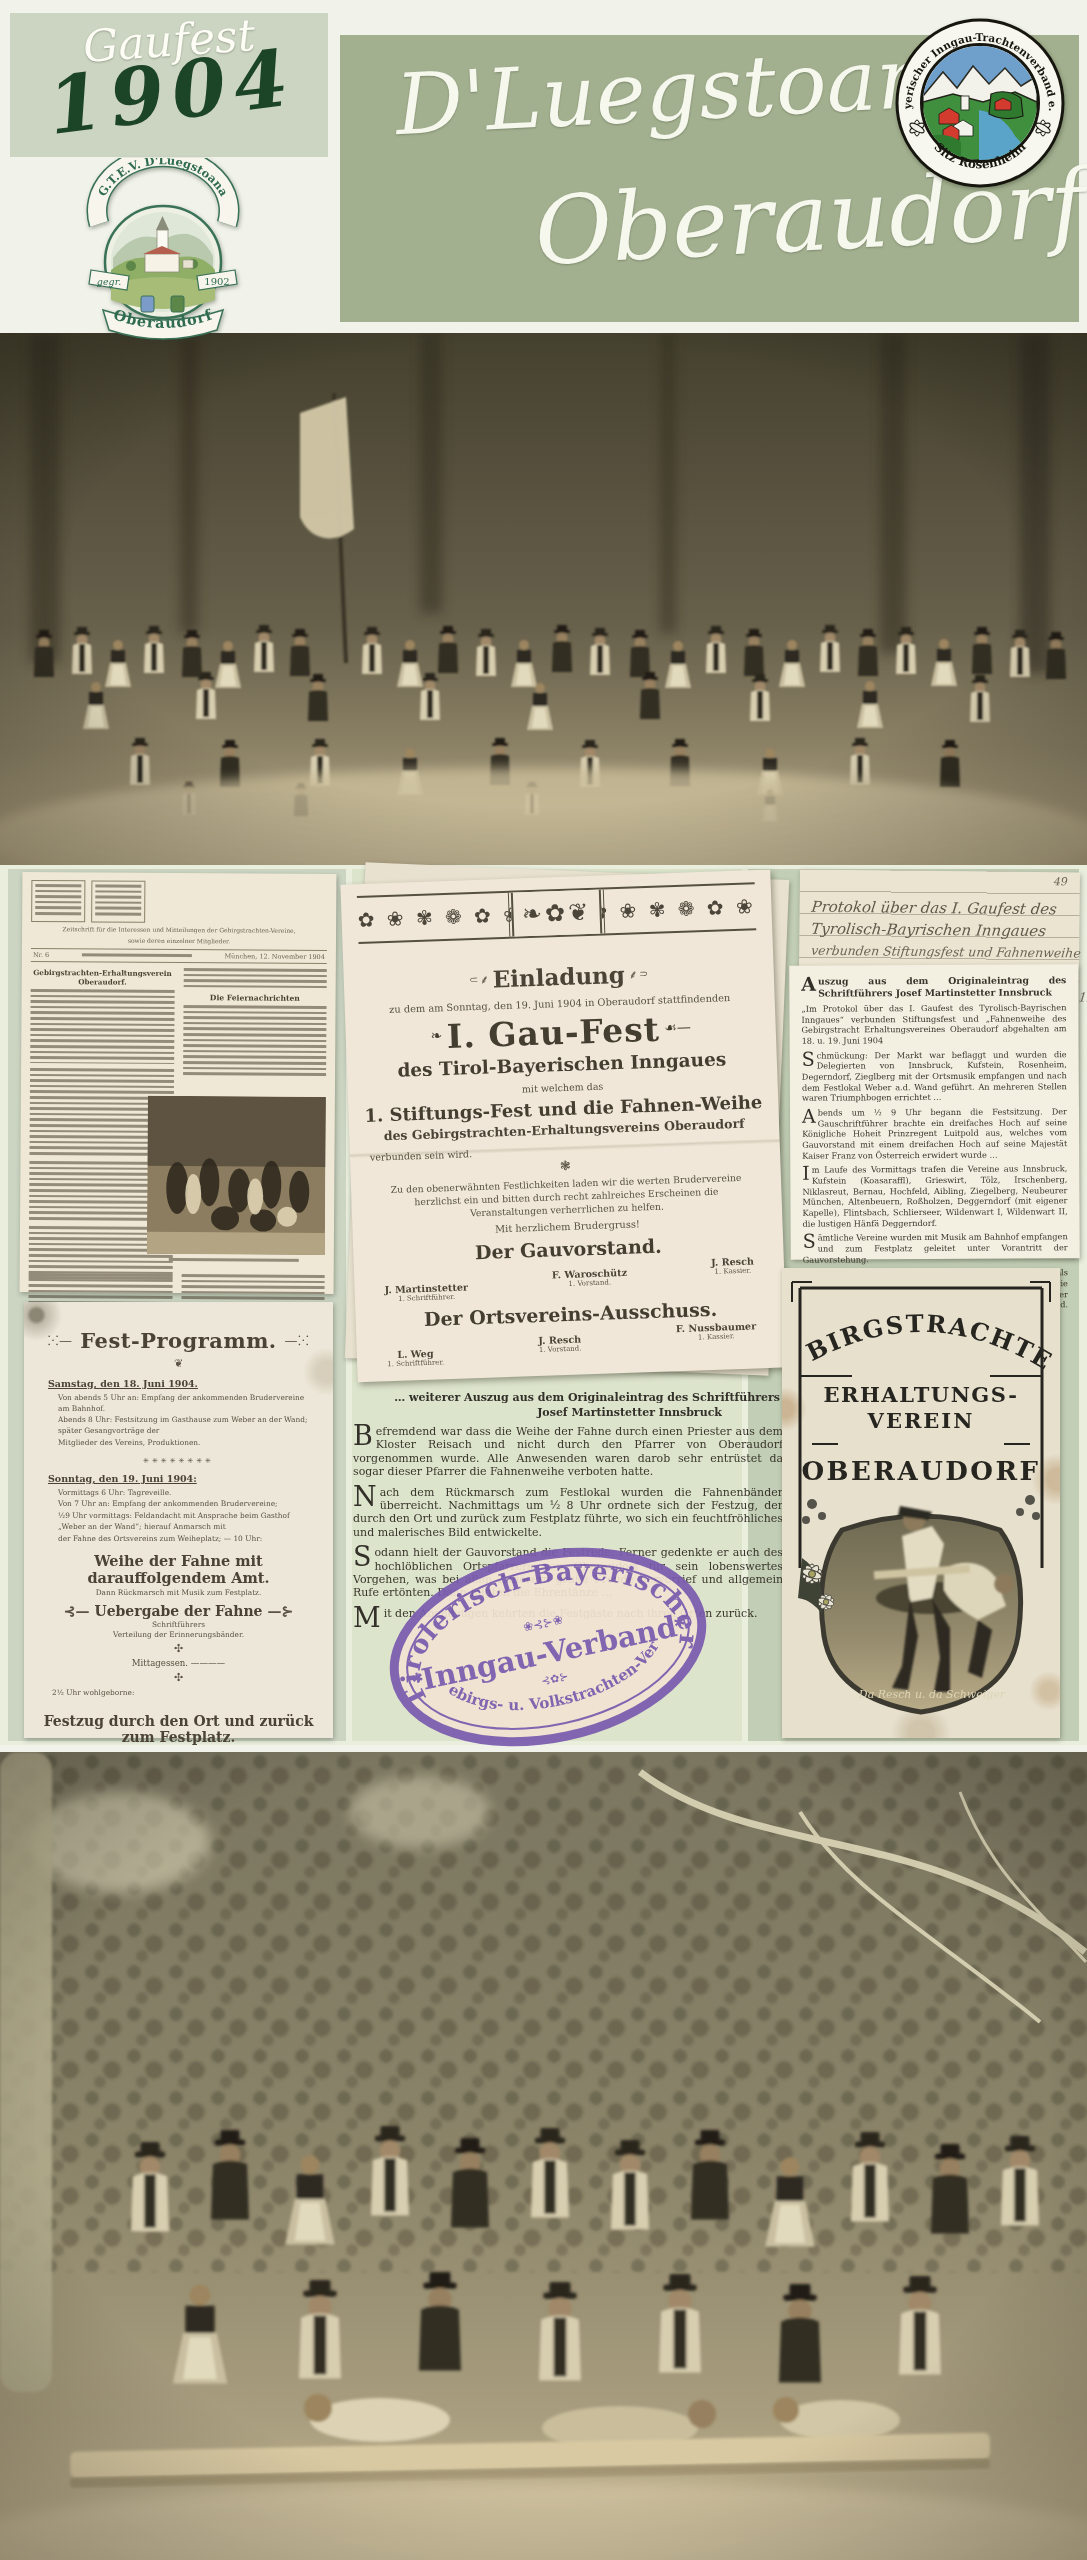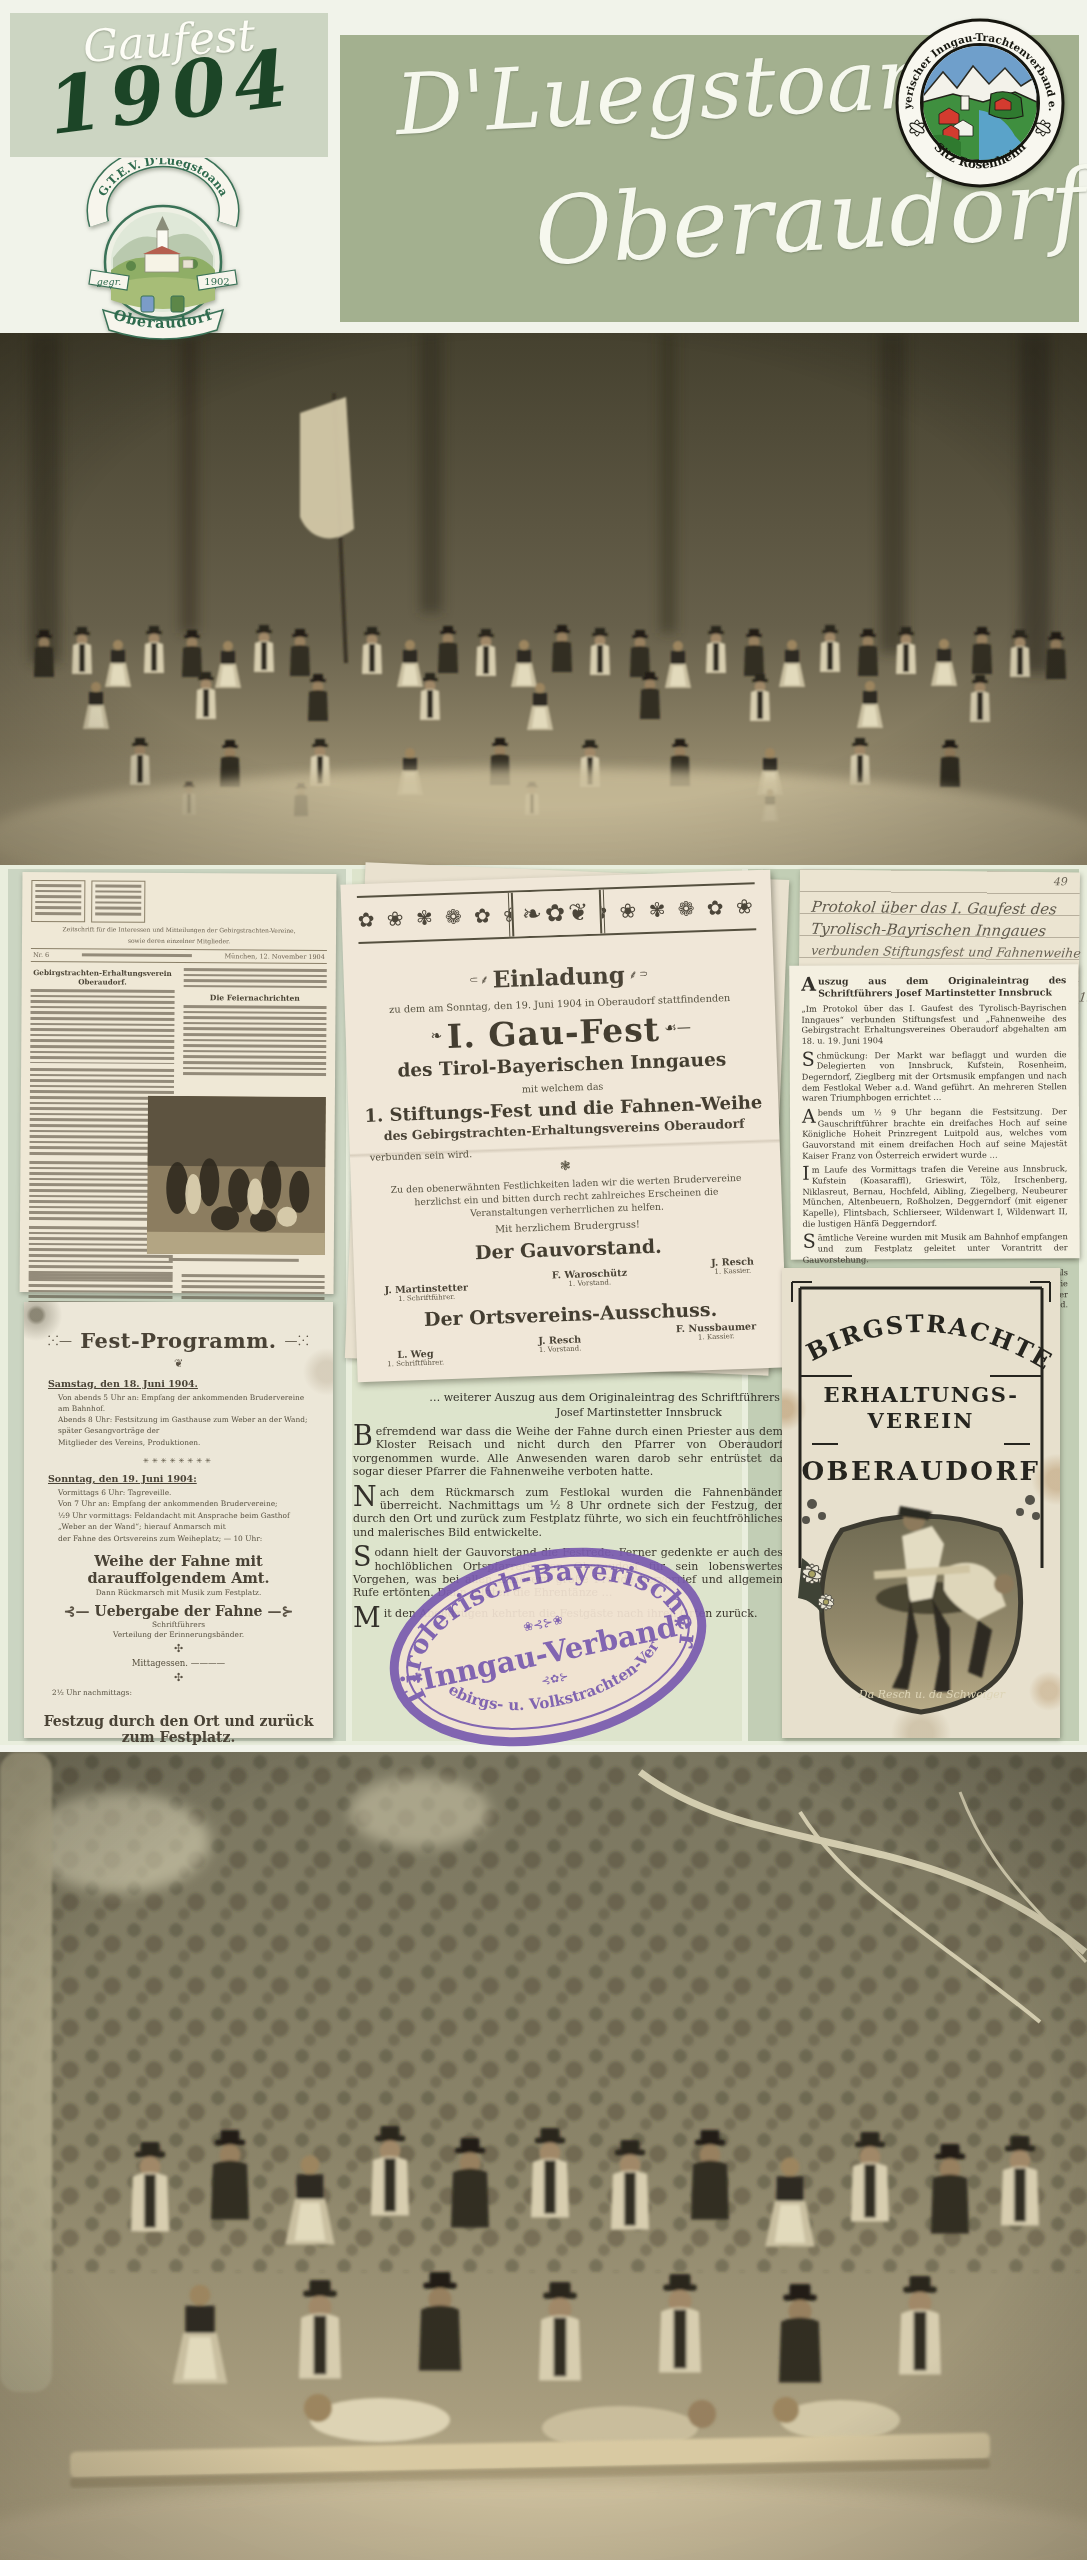--- a/index.html
+++ b/index.html
@@ -90,21 +90,21 @@
   .inv-fleur{text-align:center;font-size:13px;color:#55503f;margin:2px 0;}
   .inv-body{font-size:9.3px;color:#55503f;text-align:center;margin:4px 10px 0;line-height:1.4;}
   .inv-gruss{text-align:center;font-size:9.8px;color:#55503f;margin-top:5px;}
   .inv-board{text-align:center;font-size:19px;font-weight:700;color:#443e31;margin-top:6px;}
   .inv-names{display:flex;justify-content:space-between;padding:0 14px;margin-top:2px;}
   .inv-name{text-align:center;}
   .inv-name .nm{font-size:9.6px;font-weight:700;color:#4a4336;}
   .inv-name .rl{font-size:7px;color:#5d564538;color:#5d5645;}
   .stagger1{margin-top:16px;} .stagger2{margin-top:7px;} .stagger3{margin-top:0;}
   
-  .caption2{position:absolute;left:352px;top:526px;width:428px;text-align:right;font-weight:400;
+  .caption2{position:absolute;left:352px;top:526px;width:428px;text-align:right;font-weight:700;
         font-size:11px;color:#33302a;line-height:1.35;}
   .caption2 .c2b{padding-right:58px;}
   .excerpt2{position:absolute;left:353px;top:560px;width:430px;font-size:11px;color:#3a352c;text-align:justify;line-height:1.22;}
   .excerpt2 p{margin:0 0 7px;}
   .dcap{float:left;font-size:27px;line-height:.82;padding-right:3px;color:#33302a;}
   
   .stamp{position:absolute;left:386px;top:686px;width:324px;height:192px;transform:rotate(-12deg);opacity:.93;}
   
   .handwritten{left:798px;top:6px;width:280px;height:384px;background:#ebe4d1;
         background-image:repeating-linear-gradient(to bottom,transparent 0 21px,#b7af9d 21px 22px);
@@ -427,21 +427,21 @@
       <div class="pg-big">Weihe der Fahne mit darauffolgendem Amt.</div>
       <div class="pg-sc">Dann Rückmarsch mit Musik zum Festplatz.</div>
       <div class="pg-mid">
         <span class="ornc">⊰— </span><span>Uebergabe der Fahne</span><span class="ornc"> —⊱</span>
       </div>
       <div class="pg-sc">Schriftführers</div>
       <div class="pg-sc">Verteilung der Erinnerungsbänder.</div>
       <div class="pg-fleur" style="margin:3px 0">✣</div>
       <div class="pg-sc" style="font-size:8.6px">Mittagessen. ————</div>
       <div class="pg-fleur" style="margin:3px 0">✣</div>
-      <div class="pg-left">2½ Uhr nachmittags:</div>
+      <div class="pg-left">2½ Uhr wohlgeborne:</div>
       <div class="pg-big" style="font-size:14px;margin-top:16px">Festzug durch den Ort und zurück zum Festplatz.</div>
       <div class="pg-mid">
         <span class="ornc">·⊰— </span><span>Festrede</span><span class="ornc"> —⊱·</span>
       </div>
       <div class="pg-sc">gehalten von dem Gauvorstand Herrn F. Waroschütz.</div>
       <div class="pg-med">Ehrentänze seitens der geladenen Vereine.</div>
       <div class="pg-med">Allgemeine Belustigungen.</div>
     </article>
 
     <div class="inv-wrap">

